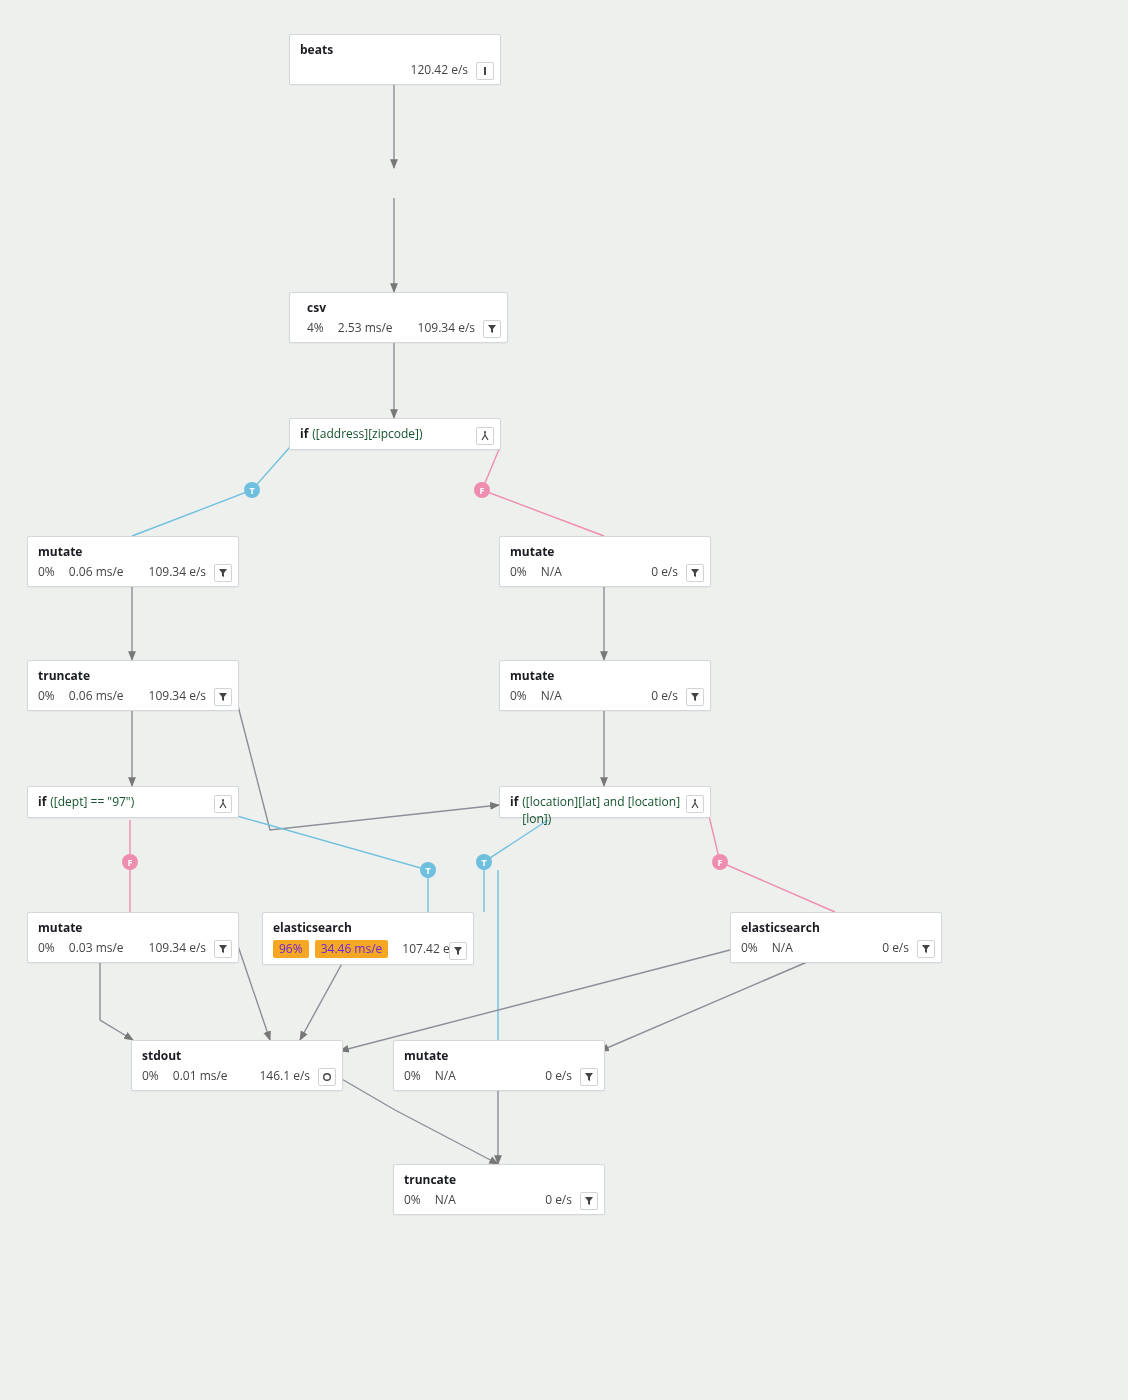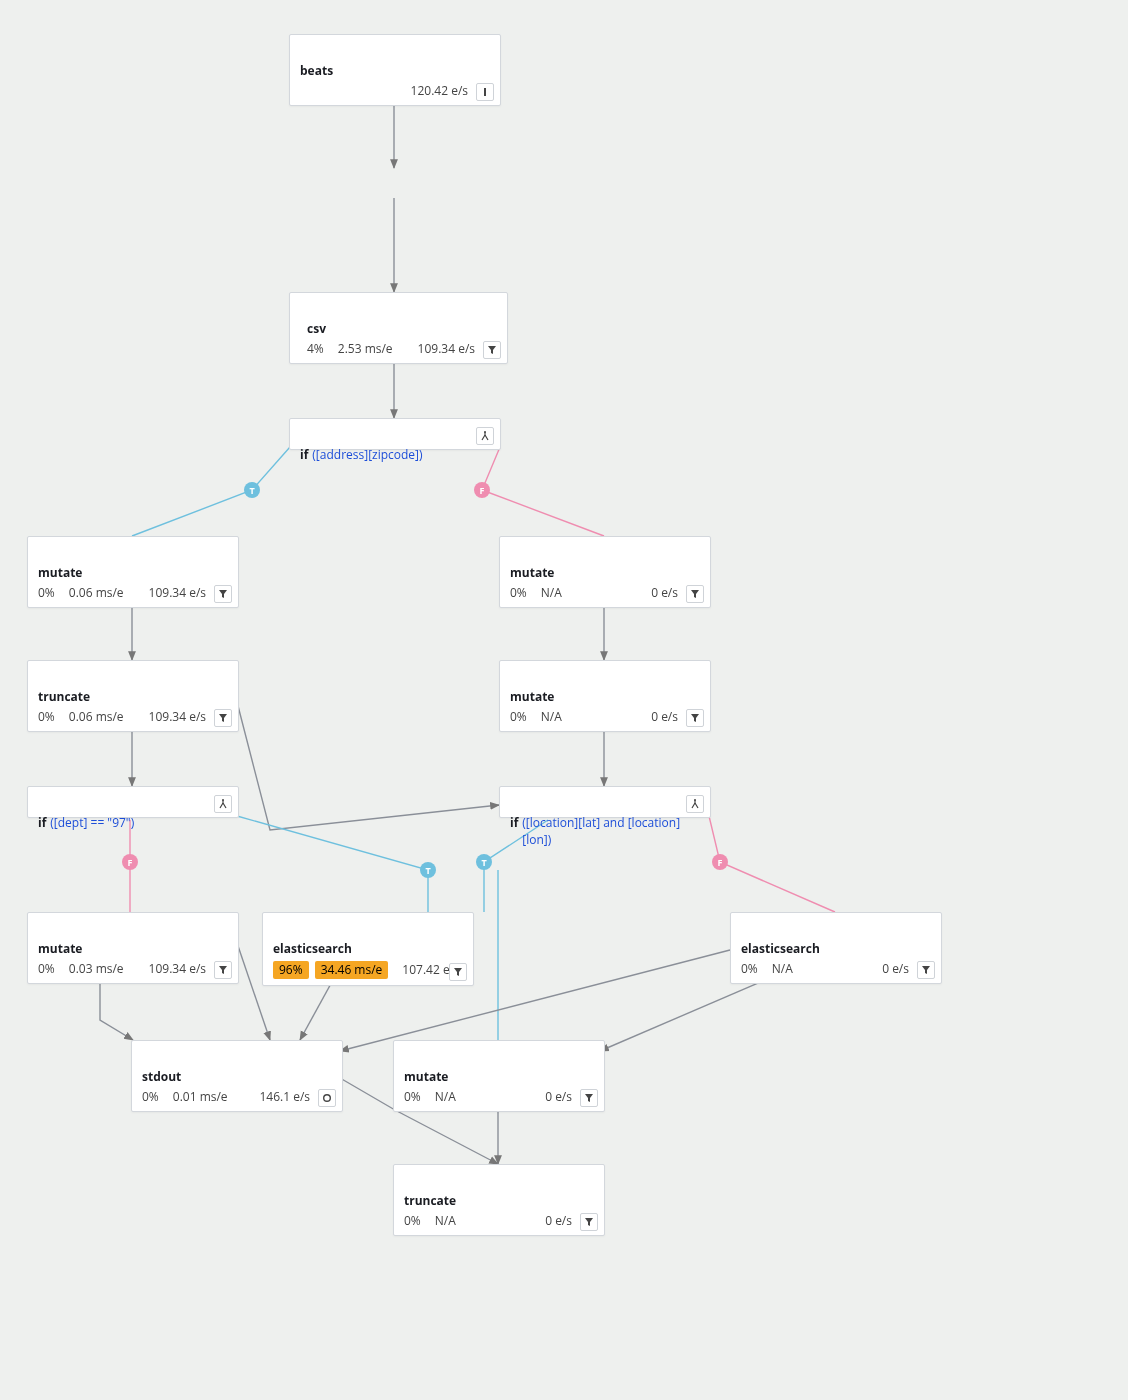--- a/index.html
+++ b/index.html
@@ -1,28 +1,28 @@
 <!DOCTYPE html>
 <html><head>
 <meta charset="utf-8">
 <style>
   html,body{margin:0;padding:0;background:#eef0ee;font-family:"Open Sans","Segoe UI",Arial,sans-serif;color:#1a1c22;}
   #canvas{position:relative;width:1128px;height:1400px;}
   svg.edges{position:absolute;left:0;top:0;width:1128px;height:1400px;pointer-events:none;}
   .node{position:absolute;width:210px;border:1px solid #d3d7dc;background:#fff;border-radius:2px;
         box-shadow:0 1px 2px rgba(0,0,0,.04);font-size:12px;}
-  .node .hdr{padding:6px 8px 4px 10px;font-weight:700;display:flex;align-items:baseline;gap:4px;margin-top:21px;}
-  .node .hdr .cond{font-weight:400;color:#1d4ed8;}
+  .node .hdr{padding:6px 8px 4px 10px;font-weight:700;display:flex;align-items:baseline;gap:4px;}
+  .node .hdr .cond{font-weight:400;color:#14532d;}
   .node .row{display:flex;align-items:center;gap:14px;padding:0 8px 6px 10px;color:#444;line-height:16px;}
   .node .row>span{white-space:nowrap;}
   .node .metric-rate{margin-left:auto;margin-right:24px;}
   .node .glyph{position:absolute;right:6px;bottom:4px;width:16px;height:16px;border:1px solid #cfd3d8;
                border-radius:2px;display:flex;align-items:center;justify-content:center;background:#fff;}
   .node .glyph svg{width:10px;height:10px;}
-  .hl{display:inline-block;background:#f5a623;border-radius:2px;padding:1px 6px;color:#000000;}
+  .hl{display:inline-block;background:#f5a623;border-radius:2px;padding:1px 6px;color:#6d28d9;}
   .branch-badge{fill:#fff;font-size:9px;font-weight:700;text-anchor:middle;dominant-baseline:central;}
 </style>
 </head>
 <body>
 <div id="canvas">
 <svg class="edges" viewBox="0 0 1128 1400">
   <defs>
     <marker id="arr" viewBox="0 0 10 10" refX="9" refY="5" markerWidth="7" markerHeight="7" orient="auto-start-reverse">
       <path d="M0 1 L10 5 L0 9 Z" fill="#777"></path>
     </marker>

